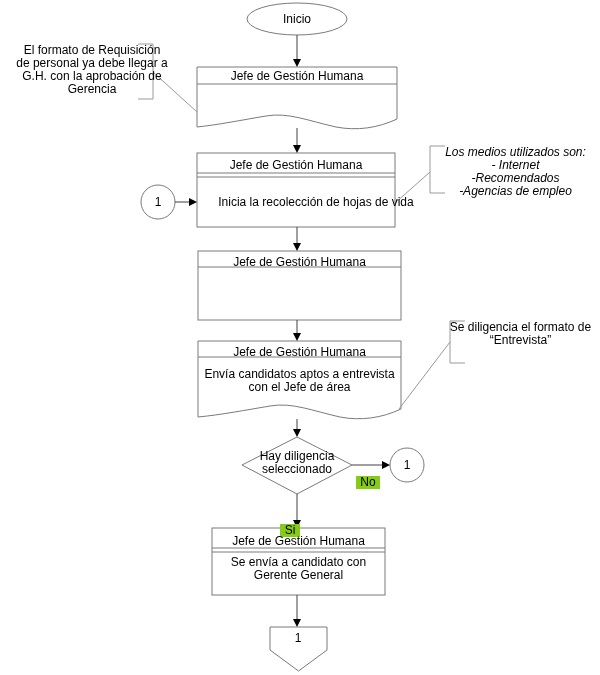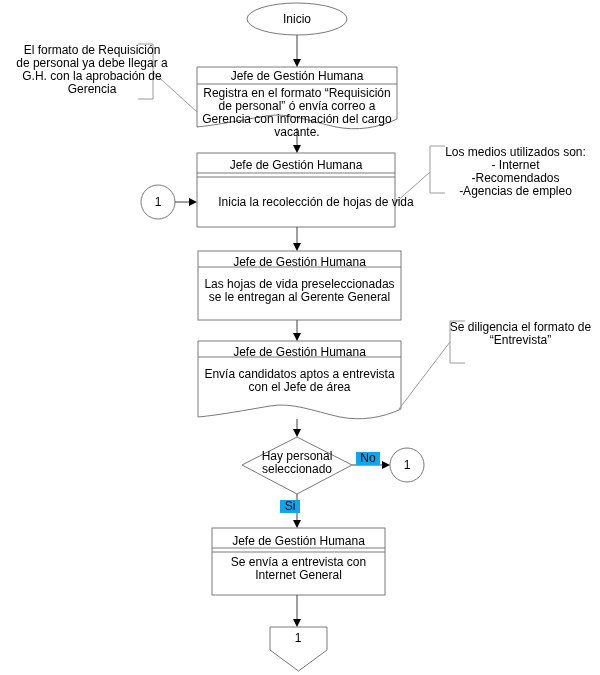--- a/index.html
+++ b/index.html
@@ -6,21 +6,21 @@
   .canvas{
     position:relative;width:600px;height:675px;background:#ffffff;
     font-family:"Liberation Sans",sans-serif;color:#000;overflow:hidden;
   }
   .canvas svg{position:absolute;left:0;top:0;}
   .txt{
     position:absolute;font-size:12px;line-height:13px;text-align:center;
     color:#000;
   }
   .pre{white-space:pre-line;}
-  .wbg{background:#0ea5e9;padding:0 1px;}
+  .wbg{background:#84cc16;padding:0 1px;margin-top:24px;}
 </style>
 </head>
 <body>
 
 <div class="canvas">
 
   <svg width="600" height="675" viewBox="0 0 600 675">
 
     <ellipse cx="297" cy="19" rx="50" ry="16" fill="#ffffff" stroke="#7a7a7a" stroke-width="1"></ellipse>
 
@@ -84,47 +84,45 @@
 
     <line x1="297" y1="595" x2="297" y2="620" stroke="#404040" stroke-width="1"></line>
     <polygon points="297,627 293,619 301,619" fill="#000000"></polygon>
   </svg>
 
   <div class="txt" style="left:247px;top:13px;width:100px;">Inicio</div>
 
   <div class="txt" style="left:16px;top:44px;width:152px;">El formato de Requisición de personal ya debe llegar a G.H. con la aprobación de Gerencia</div>
 
   <div class="txt" style="left:197px;top:70px;width:200px;">Jefe de Gestión Humana</div>
-  <div class="txt" style="left:200px;top:87px;width:194px;">Registra en el formato “Requisición de personal” ó envía correo a Gerencia con información del cargo vacante.</div>
 
   <div class="txt" style="left:197px;top:159px;width:198px;">Jefe de Gestión Humana</div>
   <div class="txt" style="left:197px;top:196px;width:238px;">Inicia la recolección de hojas de vida</div>
 
   <div class="txt" style="left:148px;top:196px;width:20px;">1</div>
 
-  <div class="txt pre" style="left:438px;top:146px;width:155px;">Los medios utilizados son:
+  <div class="txt pre" style="left:438px;top:146px;width:155px;font-style:italic;">Los medios utilizados son:
 - Internet
 -Recomendados
 -Agencias de empleo</div>
 
   <div class="txt" style="left:198px;top:256px;width:203px;">Jefe de Gestión Humana</div>
-  <div class="txt" style="left:201px;top:278px;width:197px;">Las hojas de vida preseleccionadas se le entregan al Gerente General</div>
 
   <div class="txt" style="left:198px;top:346px;width:203px;">Jefe de Gestión Humana</div>
   <div class="txt" style="left:201px;top:368px;width:197px;">Envía candidatos aptos a entrevista con el Jefe de área</div>
 
   <div class="txt pre" style="left:443px;top:321px;width:155px;">Se diligencia el formato de
 “Entrevista”</div>
 
-  <div class="txt" style="left:247px;top:450px;width:100px;">Hay personal seleccionado</div>
+  <div class="txt" style="left:247px;top:450px;width:100px;">Hay diligencia seleccionado</div>
 
   <div class="txt wbg" style="left:356px;top:452px;width:22px;">No</div>
 
   <div class="txt" style="left:397px;top:459px;width:20px;">1</div>
 
   <div class="txt wbg" style="left:280px;top:500px;width:18px;">Si</div>
 
   <div class="txt" style="left:212px;top:535px;width:173px;">Jefe de Gestión Humana</div>
-  <div class="txt" style="left:215px;top:556px;width:167px;">Se envía a entrevista con Internet General</div>
+  <div class="txt" style="left:215px;top:556px;width:167px;">Se envía a candidato con Gerente General</div>
 
   <div class="txt" style="left:288px;top:632px;width:20px;">1</div>
 
 </div>
 
 </body></html>

